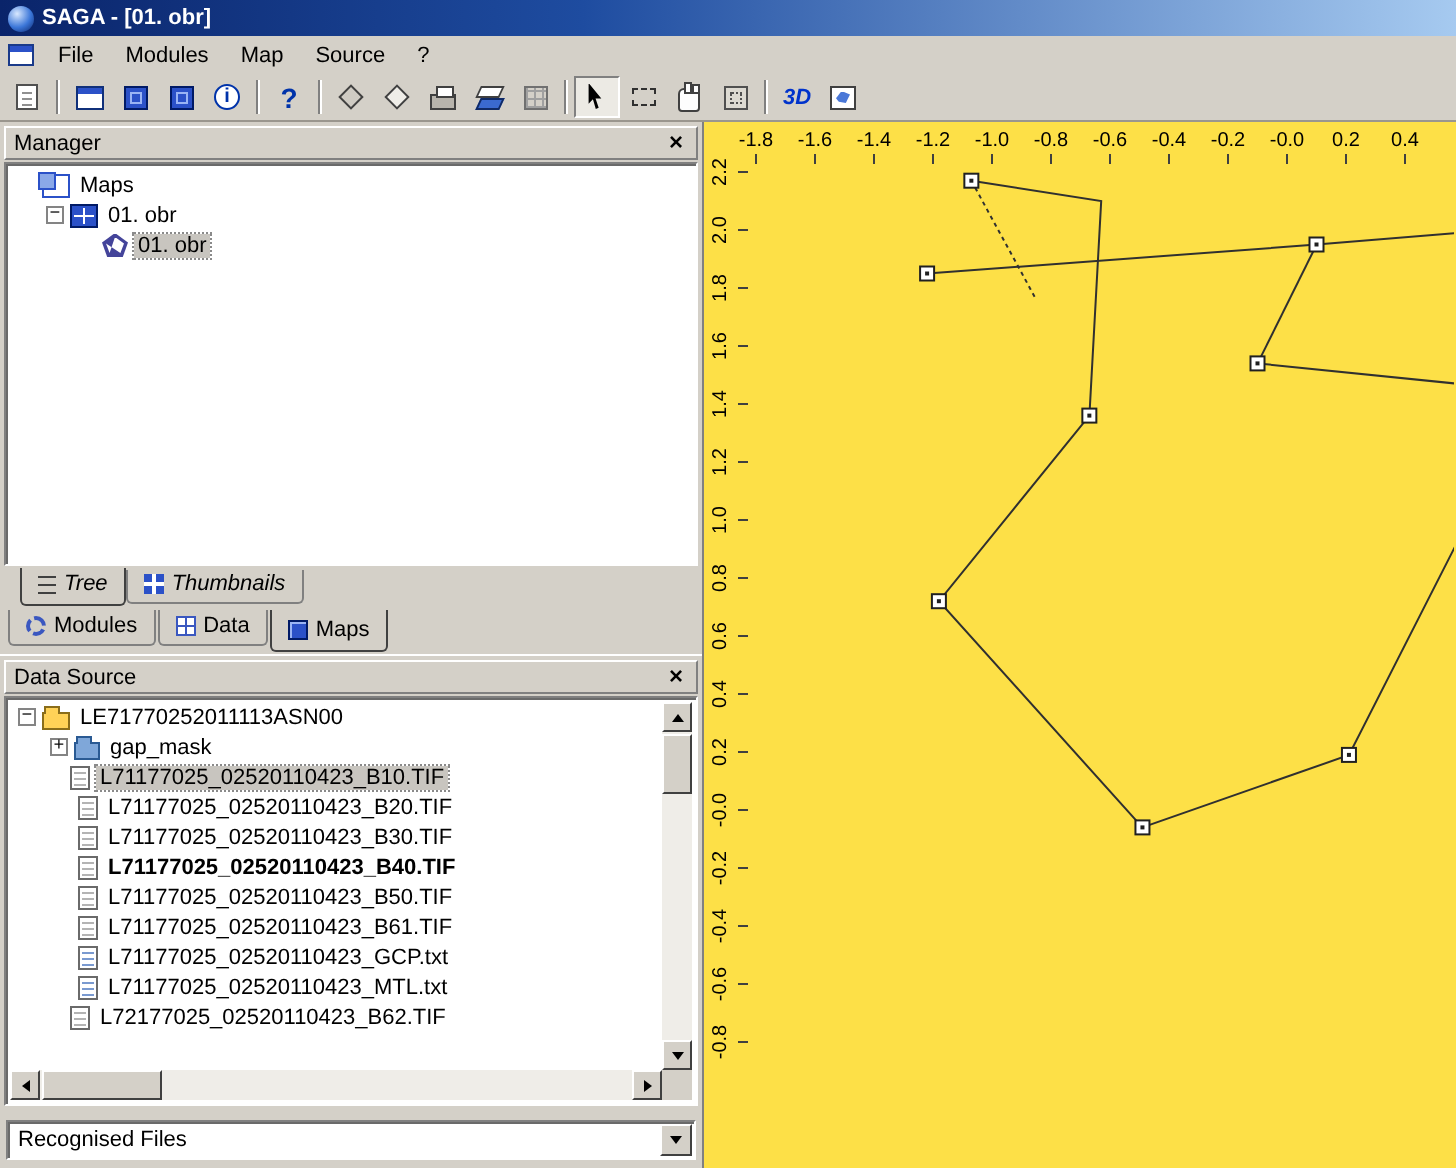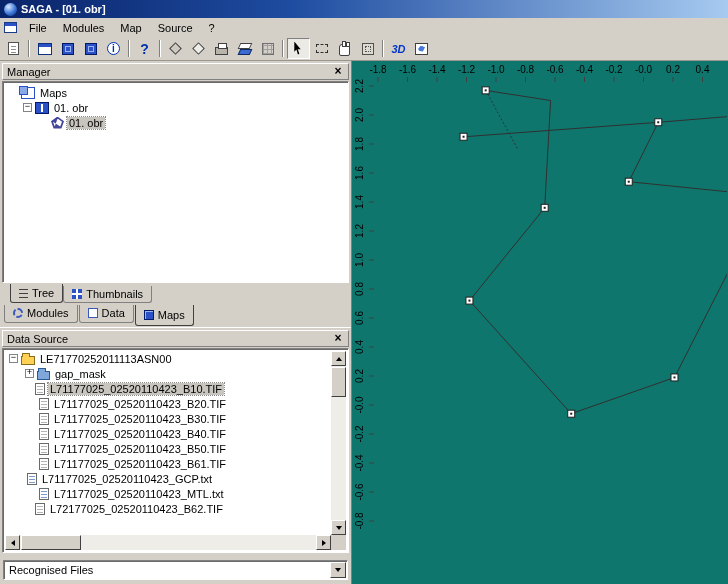--- a/index.html
+++ b/index.html
@@ -92,21 +92,21 @@
   .folder-open-icon::before{content:"";position:absolute;top:-4px;left:0;width:6px;height:3px;background:#ffd257;border:1px solid #8a6d1a;border-bottom:none;}
   .folder-closed-icon{width:13px;height:9px;margin-top:3px;background:#7fa7d9;border:1px solid #2a5a93;}
   .folder-closed-icon::before{content:"";position:absolute;top:-4px;left:0;width:6px;height:3px;background:#7fa7d9;border:1px solid #2a5a93;border-bottom:none;}
   .image-file-icon{width:10px;height:12px;margin-left:2px;background:#fff;border:1px solid #6a6a6a;}
   .image-file-icon::before{content:"";position:absolute;left:1px;right:1px;top:2px;height:7px;
     background:repeating-linear-gradient(180deg,#b4b4b4 0 1px,transparent 1px 3px);}
   .text-file-icon{width:10px;height:12px;margin-left:2px;background:#fff;border:1px solid #6a6a6a;}
   .text-file-icon::before{content:"";position:absolute;left:1px;right:1px;top:2px;height:7px;
     background:repeating-linear-gradient(180deg,#7a9ad0 0 1px,transparent 1px 3px);}
   
-  .subtab-row{height:20px;flex:none;display:flex;align-items:flex-end;padding-left:8px;margin:0 2px;}
+  .subtab-row{height:20px;flex:none;display:flex;align-items:center;padding-left:8px;margin:0 2px;font-style:italic;}
   .ws-tab-row{height:25px;flex:none;display:flex;align-items:flex-start;padding:2px 0 0 4px;gap:1px;border-bottom:1px solid #fff;}
   .subtab{display:flex;align-items:center;gap:4px;height:17px;padding:1px 8px 2px;background:#d4d0c8;
     border:1px solid #808080;border-top:none;border-radius:0 0 3px 3px;cursor:default;}
   .subtab.active{height:19px;border-color:#404040;background:#d4d0c8;position:relative;z-index:2;}
   .ws-tab-row .subtab{height:18px;}
   .ws-tab-row .subtab.active{height:21px;}
   .ticon{width:11px;height:10px;flex:none;position:relative;display:inline-block;}
   .tree-view-icon{width:9px;height:9px;margin-top:1px;
     background:repeating-linear-gradient(180deg,#404040 0 1px,transparent 1px 4px);}
   .thumbnails-view-icon{width:10px;height:10px;background-color:#2b51c8;
@@ -137,21 +137,21 @@
   .combo-row{flex:none;padding:7px 3px 4px;}
   .combo{height:20px;background:#fff;border:1px solid;border-color:#808080 #fff #fff #808080;
     box-shadow:inset 1px 1px 0 #6a6a6a;display:flex;align-items:center;justify-content:space-between;padding-left:5px;}
   .combo-btn{width:16px;height:16px;margin-right:1px;background:#d4d0c8;border:1px solid;
     border-color:#fff #404040 #404040 #fff;display:flex;align-items:center;justify-content:center;}
   
   .bottom-strip{flex:none;height:15px;overflow:hidden;padding-left:3px;border-top:1px solid #9a968e;}
   .bottom-tab{display:inline-flex;align-items:center;gap:4px;height:18px;padding:1px 9px;background:#d4d0c8;
     border:1px solid #808080;border-radius:0 0 3px 3px;border-top:none;}
   
-  .map-area{flex:1;background:#0f766e;position:relative;}
+  .map-area{flex:1;background:#fde047;position:relative;}
   #map-svg{position:absolute;inset:0;}
 </style>
 </head>
 <body>
 
 <div class="app">
 
   <div class="titlebar">
     <span class="saga-icon"></span>
     <span class="title-text">SAGA - [01. obr]</span>
@@ -299,36 +299,36 @@
             <div class="tree-row" style="padding-left: 20px;">
               <span class="expander hidden"></span>
               <span class="icon image-file-icon"></span>
               <span class="tree-label">L71177025_02520110423_B20.TIF</span>
             </div>
             <div class="tree-row" style="padding-left: 20px;">
               <span class="expander hidden"></span>
               <span class="icon image-file-icon"></span>
               <span class="tree-label">L71177025_02520110423_B30.TIF</span>
             </div>
-            <div class="tree-row" style="padding-left: 20px;">
+            <div class="tree-row" style="padding-left: 20px; font-weight: bold;">
               <span class="expander hidden"></span>
               <span class="icon image-file-icon"></span>
               <span class="tree-label">L71177025_02520110423_B40.TIF</span>
             </div>
             <div class="tree-row" style="padding-left: 20px;">
               <span class="expander hidden"></span>
               <span class="icon image-file-icon"></span>
               <span class="tree-label">L71177025_02520110423_B50.TIF</span>
             </div>
             <div class="tree-row" style="padding-left: 20px;">
               <span class="expander hidden"></span>
               <span class="icon image-file-icon"></span>
               <span class="tree-label">L71177025_02520110423_B61.TIF</span>
             </div>
-            <div class="tree-row" style="padding-left: 8px; text-align: center;">
+            <div class="tree-row" style="padding-left: 20px; text-align: center;">
               <span class="expander hidden"></span>
               <span class="icon text-file-icon"></span>
               <span class="tree-label">L71177025_02520110423_GCP.txt</span>
             </div>
             <div class="tree-row" style="padding-left: 20px;">
               <span class="expander hidden"></span>
               <span class="icon text-file-icon"></span>
               <span class="tree-label">L71177025_02520110423_MTL.txt</span>
             </div>
             <div class="tree-row" style="padding-left: 16px;">

